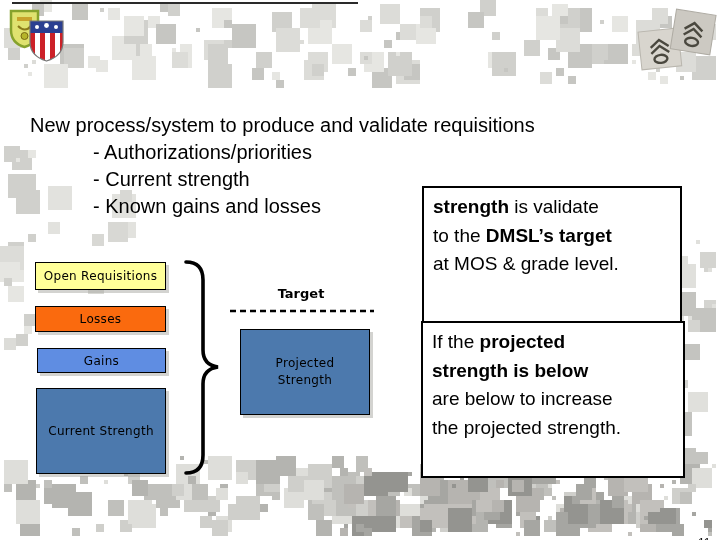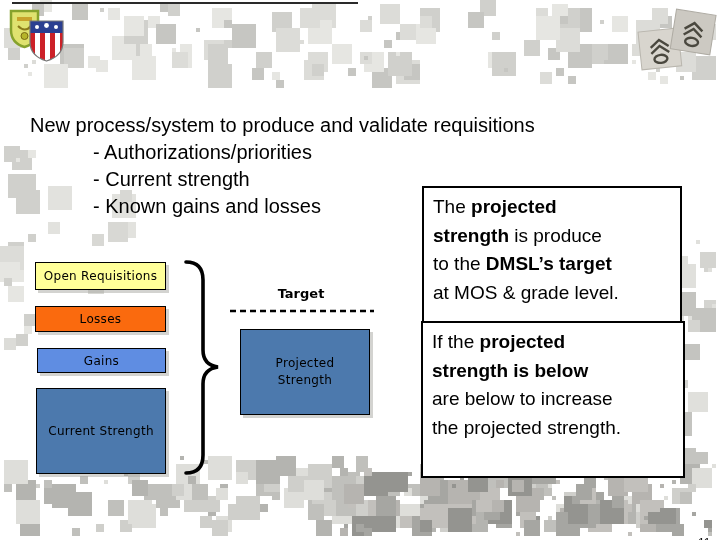--- a/index.html
+++ b/index.html
@@ -595,22 +595,21 @@
   <svg class="dash-svg" width="148" height="10" viewBox="0 0 148 10">
     <line x1="2" y1="5" x2="146" y2="5" stroke="#000" stroke-width="2.6" stroke-dasharray="6,4"></line>
   </svg>
 
   <div class="stack-box box-projected" style="background: rgb(76, 121, 173);">
     <div>Projected</div>
     <div>Strength</div>
   </div>
 
   <div class="callout callout1">
-    <div><span>The </span><span class="b">projected</span></div>
-    <div><span class="b">strength</span><span> is produce</span></div>
+    <div><span class="b">strength</span><span> is validate</span></div>
     <div><span>to the </span><span class="b">DMSL’s target</span></div>
     <div><span>at MOS &amp; grade level.</span></div>
   </div>
 
   <div class="callout callout2">
     <div><span>If the </span><span class="b">projected</span></div>
     <div><span class="b">strength is below</span></div>
     <div><span>are below to increase</span></div>
     <div><span>the projected strength.</span></div>
   </div>

